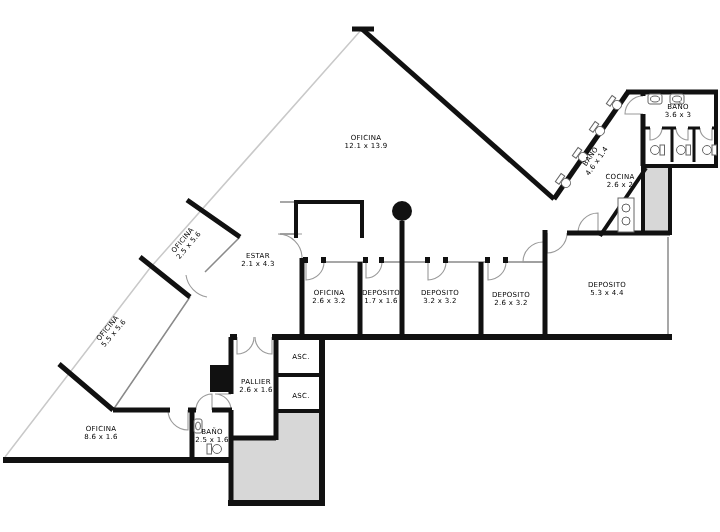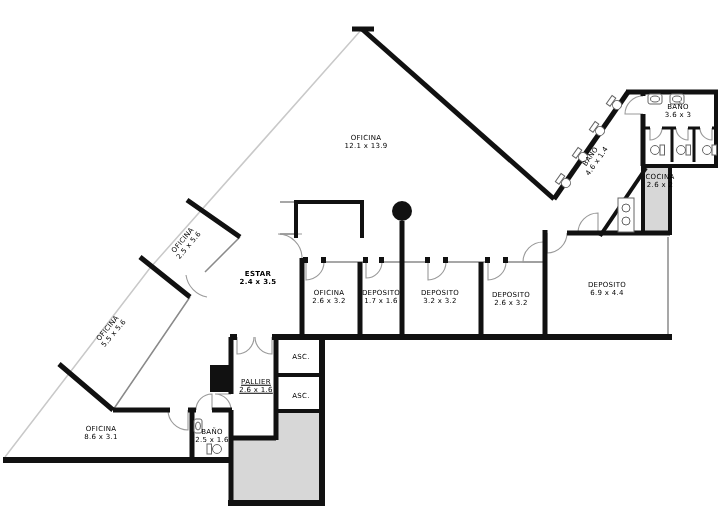--- a/index.html
+++ b/index.html
@@ -165,65 +165,65 @@
     <span class="rdims">12.1 x 13.9</span>
   </div>
   <div class="room-label rot-a" style="left:186px;top:243px;">
     <span class="rname">OFICINA</span>
     <span class="rdims">2.5 x 5.6</span>
   </div>
   <div class="room-label rot-a" style="left:111px;top:331px;">
     <span class="rname">OFICINA</span>
     <span class="rdims">5.5 x 5.6</span>
   </div>
-  <div class="room-label" style="left:258px;top:278px;font-weight:bold;">
+  <div class="room-label" style="left:258px;top:260px;">
     <span class="rname">ESTAR</span>
-    <span class="rdims">2.4 x 3.5</span>
+    <span class="rdims">2.1 x 4.3</span>
   </div>
   <div class="room-label" style="left:329px;top:297px;">
     <span class="rname">OFICINA</span>
     <span class="rdims">2.6 x 3.2</span>
   </div>
   <div class="room-label" style="left:381px;top:297px;">
     <span class="rname">DEPOSITO</span>
     <span class="rdims">1.7 x 1.6</span>
   </div>
   <div class="room-label" style="left:440px;top:297px;">
     <span class="rname">DEPOSITO</span>
     <span class="rdims">3.2 x 3.2</span>
   </div>
   <div class="room-label" style="left:511px;top:299px;">
     <span class="rname">DEPOSITO</span>
     <span class="rdims">2.6 x 3.2</span>
   </div>
   <div class="room-label" style="left:607px;top:289px;">
     <span class="rname">DEPOSITO</span>
-    <span class="rdims">6.9 x 4.4</span>
+    <span class="rdims">5.3 x 4.4</span>
   </div>
   <div class="room-label rot-b" style="left:594px;top:159px;">
     <span class="rname">BAÑO</span>
     <span class="rdims">4.6 x 1.4</span>
   </div>
-  <div class="room-label" style="left:660px;top:181px;">
+  <div class="room-label" style="left:620px;top:181px;">
     <span class="rname">COCINA</span>
     <span class="rdims">2.6 x 2</span>
   </div>
   <div class="room-label" style="left:678px;top:111px;">
     <span class="rname">BAÑO</span>
     <span class="rdims">3.6 x 3</span>
   </div>
   <div class="room-label" style="left:101px;top:433px;">
     <span class="rname">OFICINA</span>
-    <span class="rdims">8.6 x 3.1</span>
+    <span class="rdims">8.6 x 1.6</span>
   </div>
   <div class="room-label" style="left:212px;top:436px;">
     <span class="rname">BAÑO</span>
     <span class="rdims">2.5 x 1.6</span>
   </div>
-  <div class="room-label" style="left:256px;top:386px;text-decoration:underline;">
+  <div class="room-label" style="left:256px;top:386px;">
     <span class="rname">PALLIER</span>
     <span class="rdims">2.6 x 1.6</span>
   </div>
   <div class="room-label" style="left:301px;top:357px;">
     <span class="rname">ASC.</span>
   </div>
   <div class="room-label" style="left:301px;top:396px;">
     <span class="rname">ASC.</span>
   </div>
 

